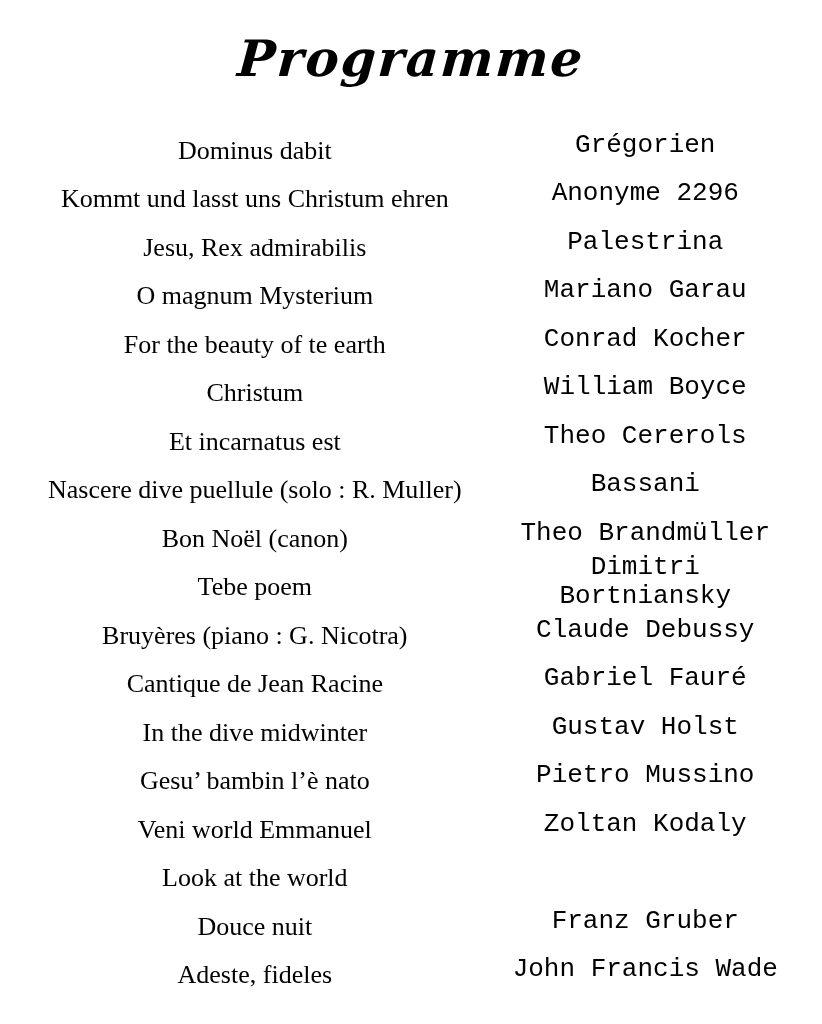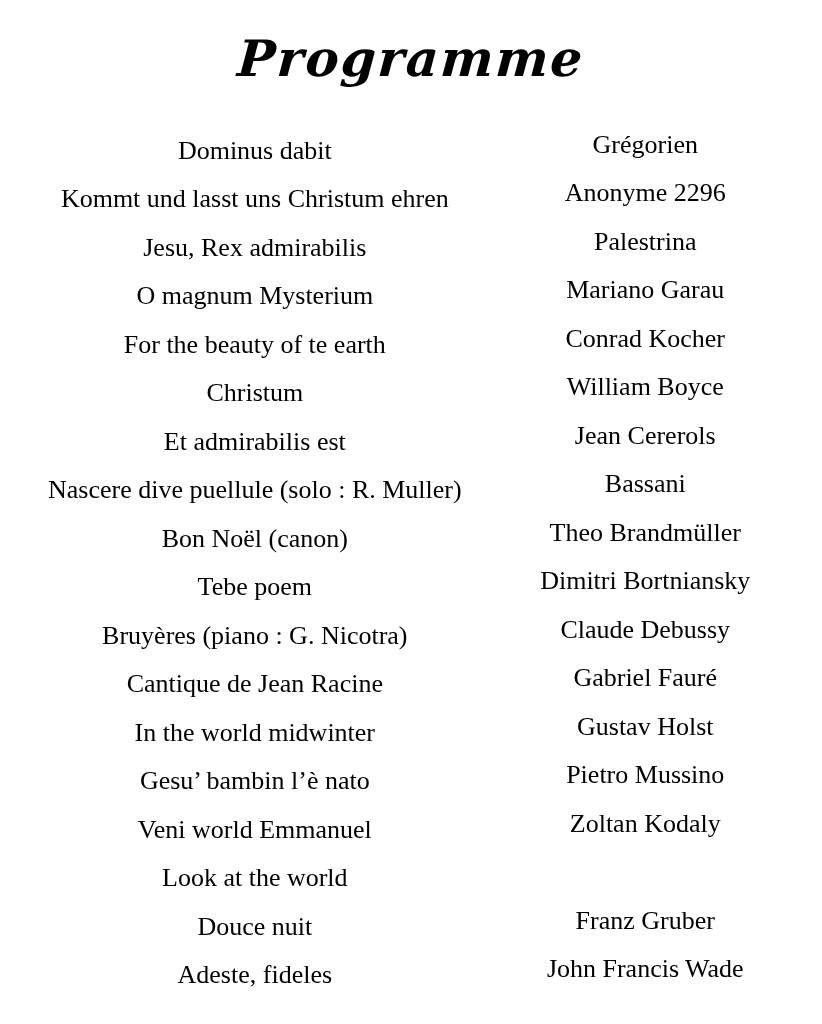--- a/index.html
+++ b/index.html
@@ -43,20 +43,21 @@
     text-align: center;
     font-size: 26px;
     line-height: 1.1;
   }
   .cell.title-cell {
     width: 62%;
     margin-top: 12px;
   }
   .cell.composer-cell {
     width: 33%;
+    font-family: Liberation Mono, monospace;
   }
 </style>
 </head>
 <body>
 
 <div class="page">
   <div class="doc-title">Programme</div>
 
   <div class="rows" id="rows">
   <div class="row">
@@ -83,22 +84,22 @@
     <div class="cell title-cell">For the beauty of te earth</div>
     <div class="cell composer-cell">Conrad Kocher</div>
   </div>
 
   <div class="row">
     <div class="cell title-cell">Christum</div>
     <div class="cell composer-cell">William Boyce</div>
   </div>
 
   <div class="row">
-    <div class="cell title-cell">Et admirabilis est</div>
-    <div class="cell composer-cell">Jean Cererols</div>
+    <div class="cell title-cell">Et incarnatus est</div>
+    <div class="cell composer-cell">Theo Cererols</div>
   </div>
 
   <div class="row">
     <div class="cell title-cell">Nascere dive puellule (solo : R. Muller)</div>
     <div class="cell composer-cell">Bassani</div>
   </div>
 
   <div class="row">
     <div class="cell title-cell">Bon Noël (canon)</div>
     <div class="cell composer-cell">Theo Brandmüller</div>
@@ -113,21 +114,21 @@
     <div class="cell title-cell">Bruyères (piano : G. Nicotra)</div>
     <div class="cell composer-cell">Claude Debussy</div>
   </div>
 
   <div class="row">
     <div class="cell title-cell">Cantique de Jean Racine</div>
     <div class="cell composer-cell">Gabriel Fauré</div>
   </div>
 
   <div class="row">
-    <div class="cell title-cell">In the world midwinter</div>
+    <div class="cell title-cell">In the dive midwinter</div>
     <div class="cell composer-cell">Gustav Holst</div>
   </div>
 
   <div class="row">
     <div class="cell title-cell">Gesu’ bambin l’è nato</div>
     <div class="cell composer-cell">Pietro Mussino</div>
   </div>
 
   <div class="row">
     <div class="cell title-cell">Veni world Emmanuel</div>

